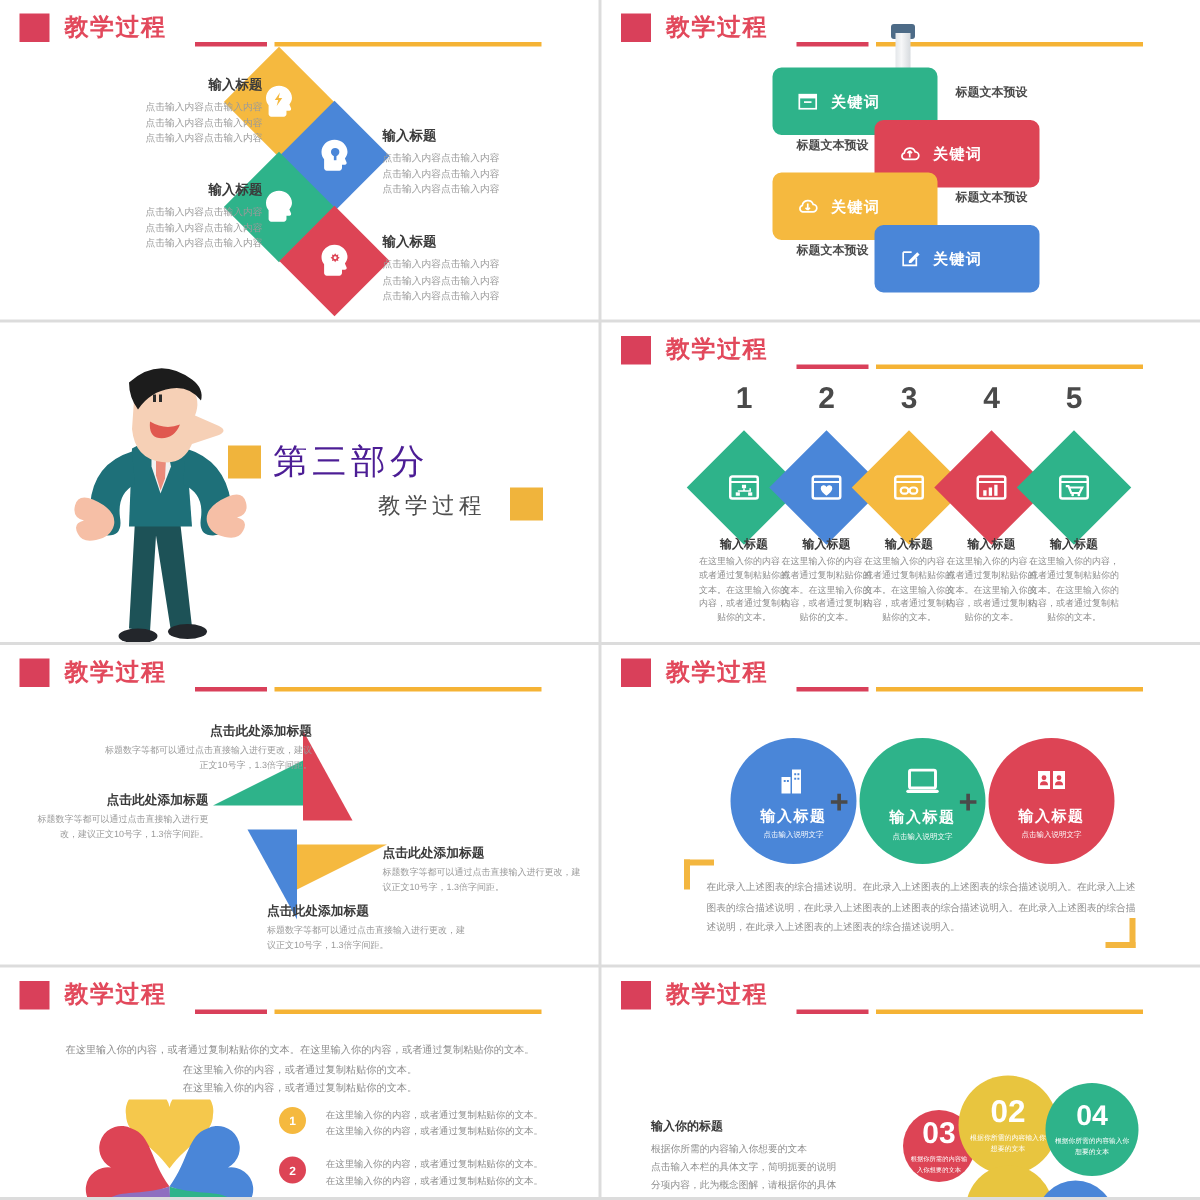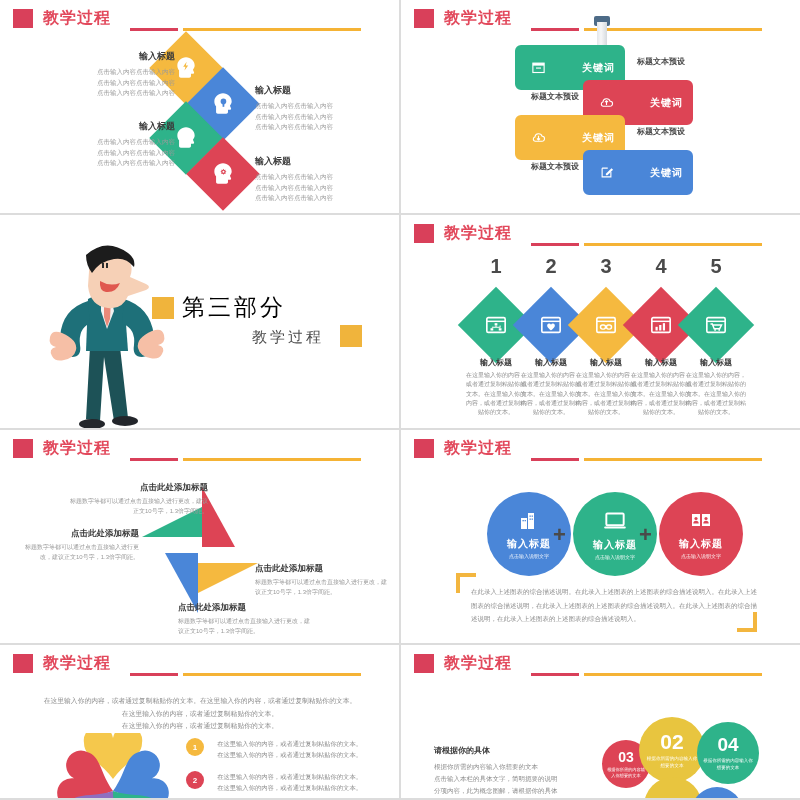--- a/index.html
+++ b/index.html
@@ -24,29 +24,29 @@
   .blk{position:absolute;width:120px;}
   .blk .h{font-size:9px;font-weight:bold;color:#3b3b3b;margin-bottom:4px;}
   .blk .p{font-size:6.5px;color:#9a9a9a;line-height:1.65;}
   .ar{text-align:right;}
 
   
   .post{position:absolute;left:196px;top:22px;width:10px;height:160px;
         background:linear-gradient(90deg,#e4e7ea,#f6f7f8 40%,#d6dade);}
   .post-top{position:absolute;left:193px;top:16px;width:16px;height:10px;background:#4d6b87;border-radius:2px;}
   .sign{position:absolute;height:45px;border:2.5px solid;border-radius:6px;
-        display:flex;align-items:center;box-sizing:border-box;gap:28px;}
+        display:flex;align-items:center;box-sizing:border-box;}
   .sign .kw{font-size:10px;font-weight:bold;letter-spacing:1px;}
   .sign .ic{margin:0 8px 0 14px;display:flex;}
   .sgl{position:absolute;font-size:8px;font-weight:bold;color:#4a4a4a;}
   .collar{position:absolute;width:14px;height:6px;background:#9aa5ad;left:194px;border-radius:1px;}
 
   
   .sec-sq{position:absolute;width:22px;height:22px;background:#f0b43c;}
-  .sec-t1{position:absolute;font-size:23px;color:#000000;letter-spacing:3px;}
+  .sec-t1{position:absolute;font-size:23px;color:#4c1d95;letter-spacing:3px;}
   .sec-t2{position:absolute;font-size:15px;color:#4d4d4d;letter-spacing:3px;}
 
   
   .num{position:absolute;font-size:20px;font-weight:bold;color:#4a4a4a;width:60px;text-align:center;}
   .d5{position:absolute;width:54px;height:54px;transform:rotate(45deg);
       display:flex;align-items:center;justify-content:center;}
   .d5>svg{transform:rotate(-45deg);}
   .cap{position:absolute;width:64px;text-align:center;}
   .cap .h{font-size:8px;font-weight:bold;color:#3b3b3b;}
   .cap .p{font-size:6px;color:#8f8f8f;line-height:1.55;margin-top:3px;}
@@ -449,28 +449,28 @@
     <div class="hdr">
       <div class="sq"></div>
       <div class="ttl">教学过程</div>
     </div>
     <div class="rule">
       <div class="r1"></div>
       <div class="r2"></div>
     </div>
 
     <div class="s8t" style="left:33px;top:100px">
-      <div class="h">请根据你的具体</div>
+      <div class="h">输入你的标题</div>
       <div class="p" style="white-space:pre-line">根据你所需的内容输入你想要的文本
 点击输入本栏的具体文字，简明扼要的说明
 分项内容，此为概念图解，请根据你的具体</div>
     </div>
 
     <div class="bub" style="left:201px;top:95px;width:48px;height:48px;background:#dd4455">
-      <div class="n" style="font-size:14px">03</div>
+      <div class="n" style="font-size:20px">03</div>
       <div class="p" style="font-size:4.2px;width:38px">根据你所需的内容输入你想要的文本</div>
     </div>
     <div class="bub" style="left:238px;top:72px;width:66px;height:66px;background:#e8c53f">
       <div class="n" style="font-size:21px">02</div>
       <div class="p" style="font-size:4.6px;width:52px">根据你所需的内容输入你想要的文本</div>
     </div>
     <div class="bub" style="left:296px;top:77px;width:62px;height:62px;background:#2eb38a">
       <div class="n" style="font-size:19px">04</div>
       <div class="p" style="font-size:4.5px;width:50px">根据你所需的内容输入你想要的文本</div>
     </div>

